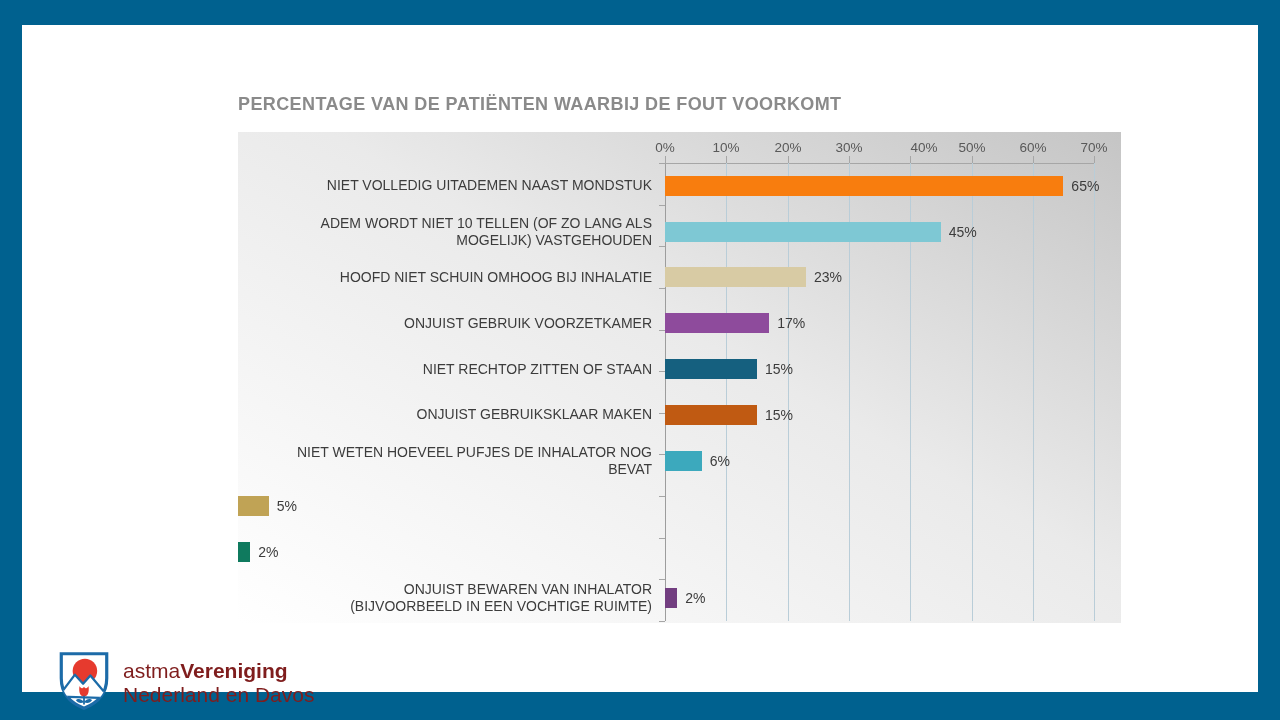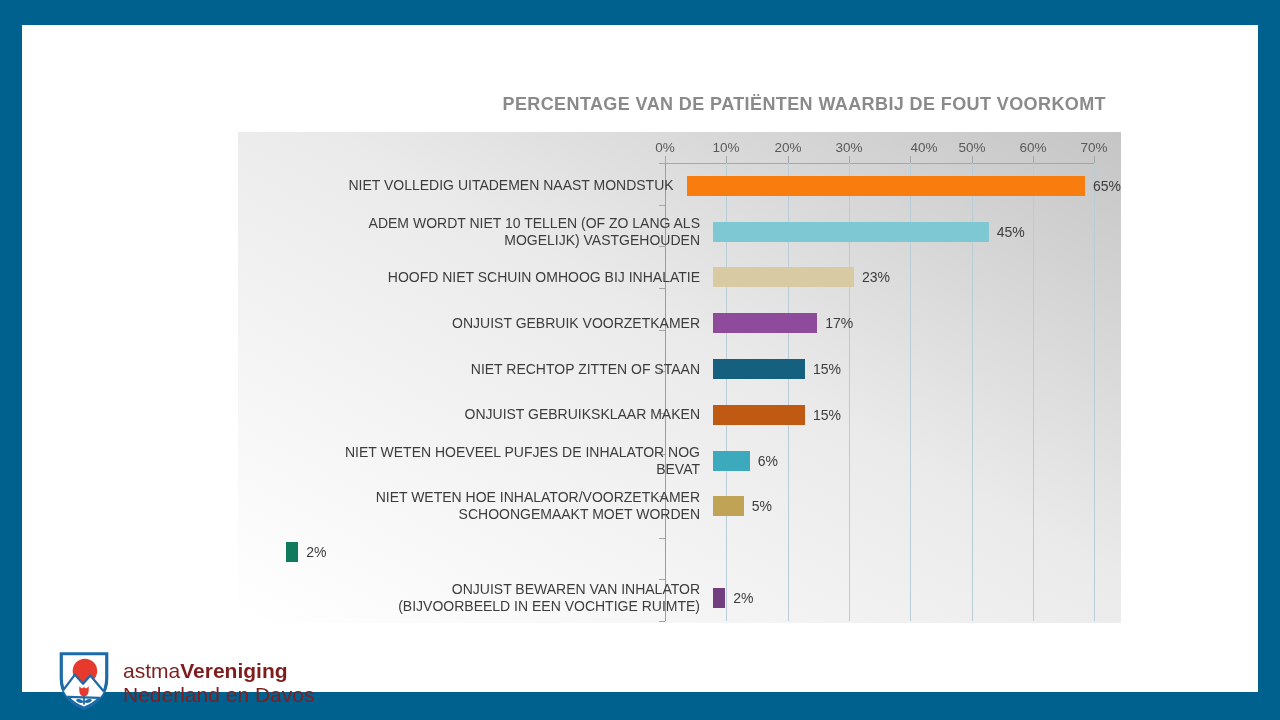--- a/index.html
+++ b/index.html
@@ -1,31 +1,31 @@
 <!DOCTYPE html>
 <html><head>
 <meta charset="utf-8">
 <style>
   html,body{margin:0;padding:0;}
   .stage{position:relative;width:1280px;height:720px;background:#00618f;overflow:hidden;
          font-family:"Liberation Sans","DejaVu Sans",sans-serif;}
   .card{position:absolute;left:22px;top:25px;right:22px;bottom:28px;background:#ffffff;}
-  .chart-title{position:absolute;left:216px;top:69px;width:868px;text-align:right;
+  .chart-title{position:absolute;left:216px;top:69px;width:868px;text-align:left;
                font-size:18px;font-weight:bold;color:#8a8a8a;letter-spacing:.4px;}
   .panel{position:absolute;left:216px;top:107px;width:883px;height:491px;
          background:linear-gradient(to top right,#ffffff 0%,#eaeaea 55%,#c5c5c5 100%);}
   .grid-layer{position:absolute;left:0;top:0;width:100%;height:100%;}
   .gridline{position:absolute;top:31px;height:458px;width:1px;background:#b9cdd8;}
   .vaxis{position:absolute;left:427px;top:31px;width:1px;height:458px;background:#9d9d9d;}
   .haxis{position:absolute;left:427px;top:31px;width:430px;height:1px;background:#a6a6a6;}
   .tick-label{position:absolute;top:8px;width:60px;text-align:center;font-size:13.5px;color:#595959;}
   .top-tick{position:absolute;top:24px;width:1px;height:7px;background:#a6a6a6;}
   .left-tick{position:absolute;width:6px;height:1px;background:#a6a6a6;}
   .rows{position:absolute;left:0;top:31px;width:100%;height:458px;display:flex;flex-direction:column;}
-  .row{flex:1;display:flex;align-items:center;margin-left:48px;}
+  .row{flex:1;display:flex;align-items:center;}
   .cat-label{width:427px;box-sizing:border-box;padding-right:13px;text-align:right;
              font-size:14px;line-height:17px;color:#3c3c3c;white-space:pre-line;}
   .track{position:relative;flex:1;height:100%;display:flex;align-items:center;}
   .bar{height:20px;flex:0 0 auto;}
   .val{margin-left:8px;font-size:14px;color:#3c3c3c;}
   .caption{position:absolute;left:216px;top:609px;width:868px;text-align:center;
            font-size:15px;color:#141414;}
   .logo{position:absolute;left:34px;top:626px;display:flex;align-items:center;gap:11px;}
   .logo-text{color:#7f1d1d;font-size:21px;line-height:24px;}
   .logo-text .bold{font-weight:bold;}
@@ -124,22 +124,20 @@
           </div>
           <div class="row">
             <div class="cat-label">NIET WETEN HOEVEEL PUFJES DE INHALATOR NOG
 BEVAT</div>
             <div class="track">
               <div class="bar" style="width: 36.7714px; background: rgb(60, 169, 189);"></div>
               <div class="val">6%</div>
             </div>
           </div>
           <div class="row">
-            <div class="cat-label">NIET WETEN HOE INHALATOR/VOORZETKAMER
-SCHOONGEMAAKT MOET WORDEN</div>
             <div class="track">
               <div class="bar" style="width: 30.6429px; background: rgb(192, 163, 85);"></div>
               <div class="val">5%</div>
             </div>
           </div>
           <div class="row">
             <div class="track">
               <div class="bar" style="width: 12.2571px; background: rgb(15, 122, 94);"></div>
               <div class="val">2%</div>
             </div>

